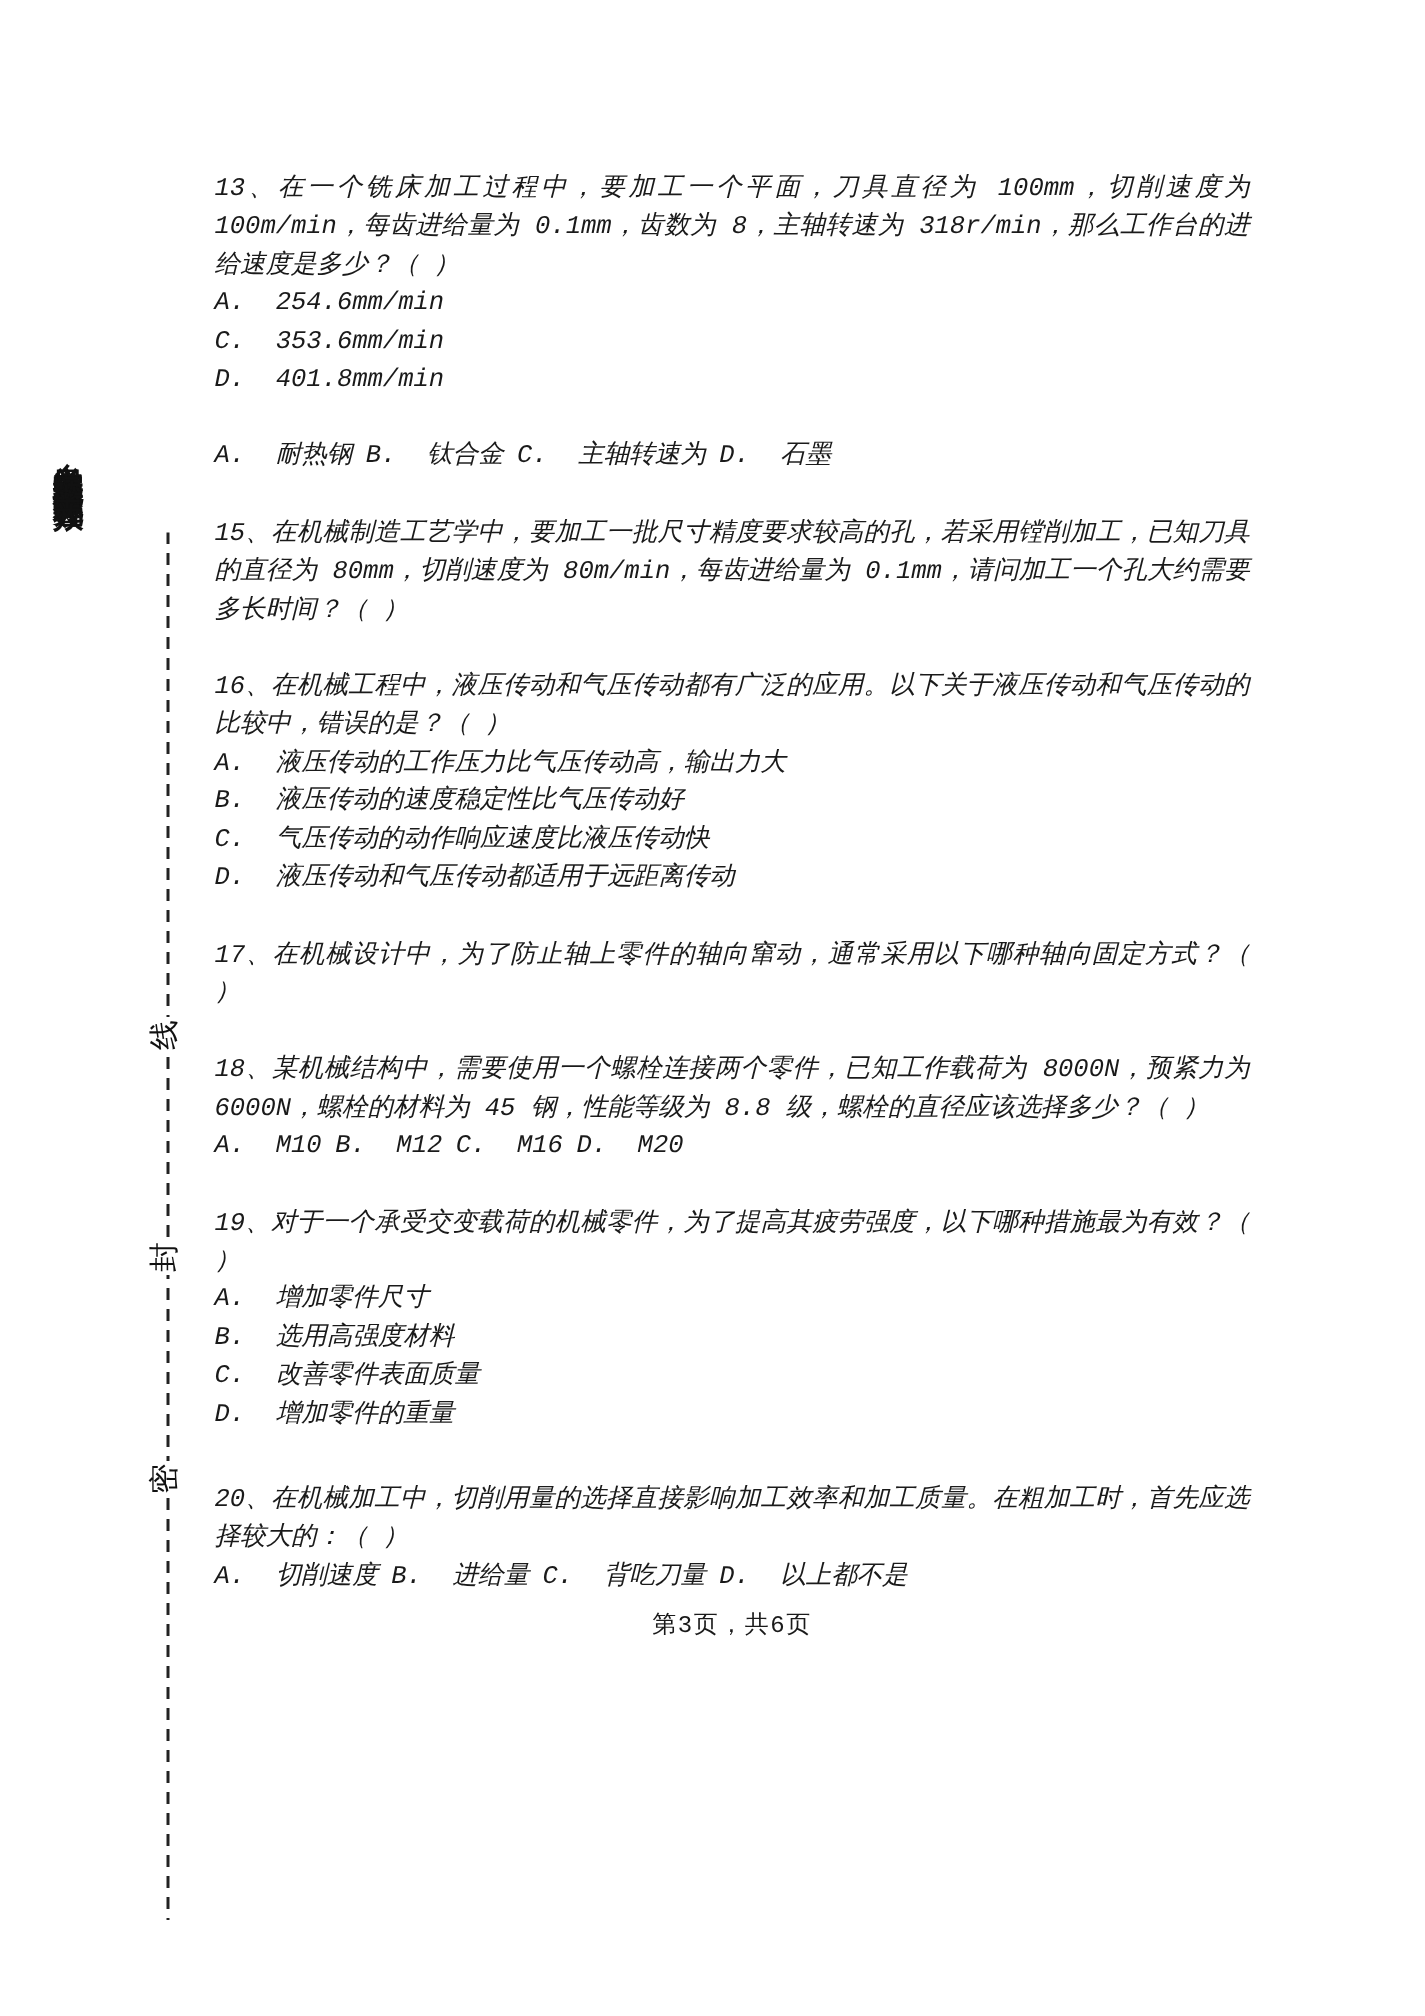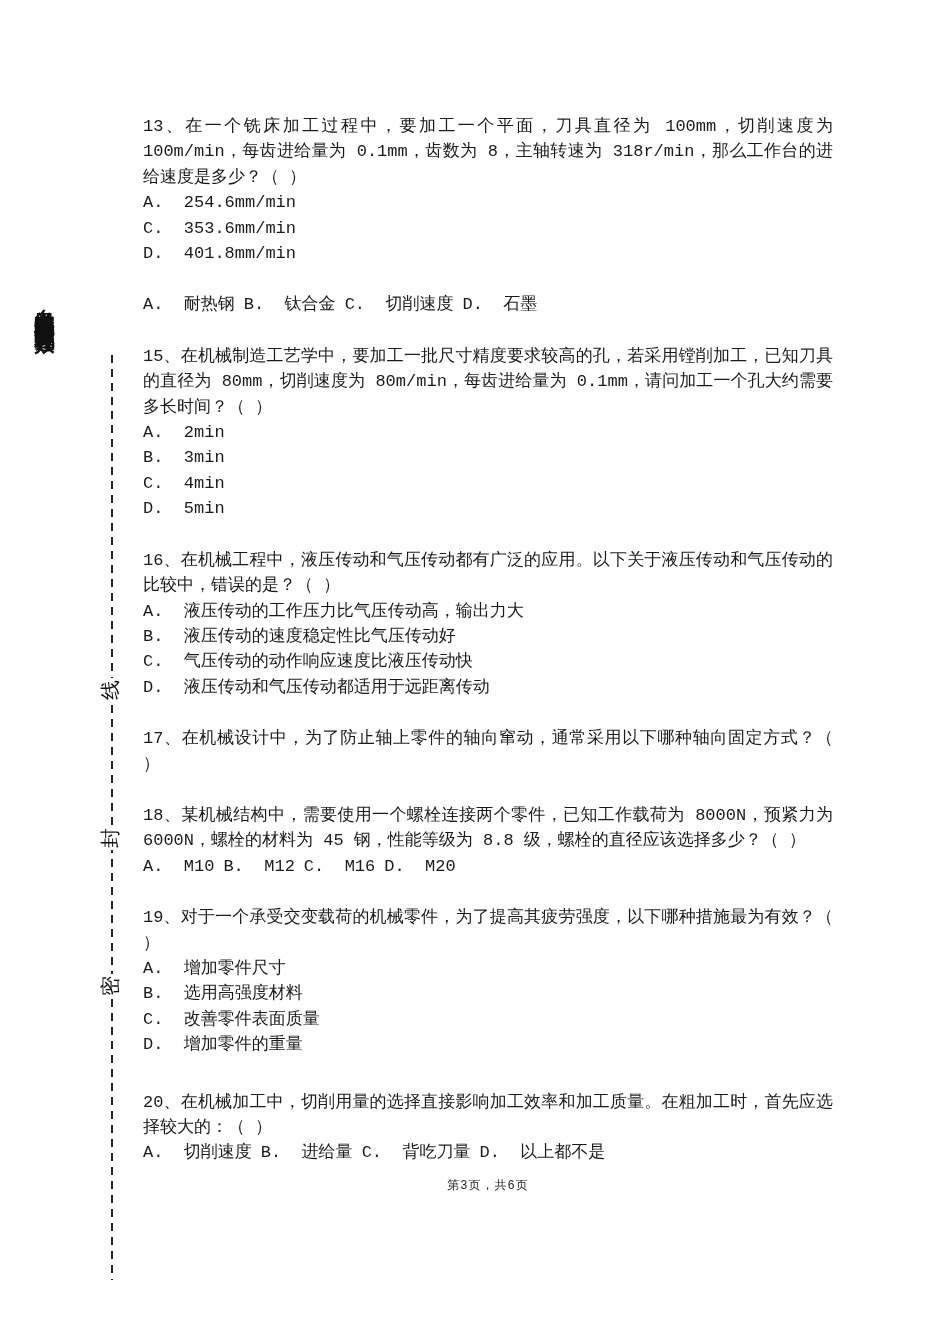--- a/index.html
+++ b/index.html
@@ -51,35 +51,35 @@
 
   
   .content {
     position: absolute;
     left: 143px;
     top: 114px;
     width: 690px;
     font-size: 17px;
     line-height: 25.4px;
   }
-  .question { margin-bottom: 26px; }
+  .question { margin-bottom: 26px; font-style: italic; }
   .question:last-of-type { margin-bottom: 8px; margin-top: 32px; }
   .stem {
     text-align: justify;
     white-space: pre-wrap;
   }
   .option { white-space: pre-wrap; }
   .options.inline {
     display: flex;
     flex-wrap: wrap;
     gap: 12px 9px;
   }
   .page-footer {
     text-align: center;
-    font-size: 12px;
+    font-size: 16px;
     letter-spacing: 1px;
   }
 </style>
 </head>
 <body>
 
 <div class="page">
 
   <div class="margin-slogan">自觉遵守考场纪律如考试作弊此答卷无效</div>
 
@@ -97,33 +97,27 @@
         <div class="option">A.  254.6mm/min</div>
         <div class="option">C.  353.6mm/min</div>
         <div class="option">D.  401.8mm/min</div>
       </div>
     </section>
 
     <section class="question">
       <div class="options inline">
         <span class="option">A.  耐热钢</span>
         <span class="option">B.  钛合金</span>
-        <span class="option">C.  切削速度</span>
+        <span class="option">C.  主轴转速为</span>
         <span class="option">D.  石墨</span>
       </div>
     </section>
 
     <section class="question">
       <p class="stem">15、在机械制造工艺学中，要加工一批尺寸精度要求较高的孔，若采用镗削加工，已知刀具的直径为 80mm，切削速度为 80m/min，每齿进给量为 0.1mm，请问加工一个孔大约需要多长时间？（ ）</p>
-      <div class="options stacked">
-        <div class="option">A.  2min</div>
-        <div class="option">B.  3min</div>
-        <div class="option">C.  4min</div>
-        <div class="option">D.  5min</div>
-      </div>
     </section>
 
     <section class="question">
       <p class="stem">16、在机械工程中，液压传动和气压传动都有广泛的应用。以下关于液压传动和气压传动的比较中，错误的是？（ ）</p>
       <div class="options stacked">
         <div class="option">A.  液压传动的工作压力比气压传动高，输出力大</div>
         <div class="option">B.  液压传动的速度稳定性比气压传动好</div>
         <div class="option">C.  气压传动的动作响应速度比液压传动快</div>
         <div class="option">D.  液压传动和气压传动都适用于远距离传动</div>
       </div>

